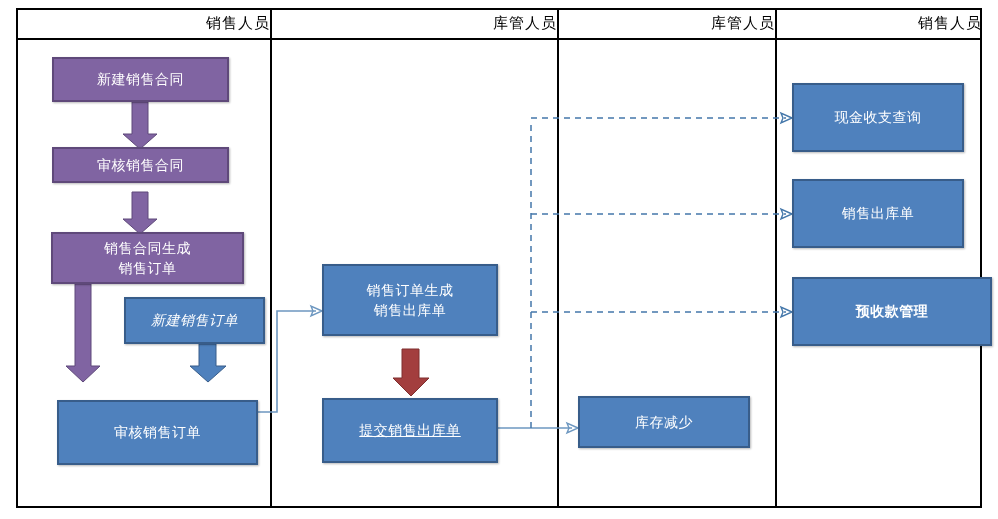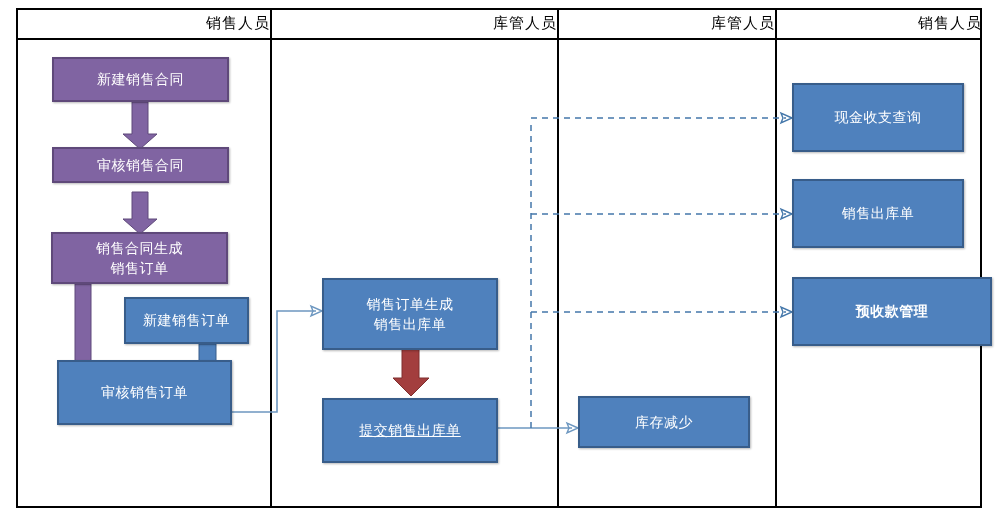--- a/index.html
+++ b/index.html
@@ -143,34 +143,34 @@
   </svg>
 
   <div class="node purple" style="left:52px;  top:57px;  width:177px; height:45px;">
     <span>新建销售合同</span>
   </div>
 
   <div class="node purple" style="left:52px;  top:147px; width:177px; height:36px;">
     <span>审核销售合同</span>
   </div>
 
-  <div class="node purple" style="left:51px;  top:232px; width:177px; height:52px;">
+  <div class="node purple" style="left:51px;  top:232px; width:193px; height:52px;">
     <span>销售合同生成
 销售订单</span>
   </div>
 
-  <div class="node blue" style="left:124px; top:297px; width:125px; height:47px;">
+  <div class="node blue" style="left:124px; top:297px; width:141px; height:47px;font-style:italic;">
     <span>新建销售订单</span>
   </div>
 
-  <div class="node blue" style="left:57px;  top:360px; width:175px; height:65px;">
+  <div class="node blue" style="left:57px;  top:400px; width:201px; height:65px;">
     <span>审核销售订单</span>
   </div>
 
-  <div class="node blue" style="left:322px; top:278px; width:176px; height:72px;">
+  <div class="node blue" style="left:322px; top:264px; width:176px; height:72px;">
     <span>销售订单生成
 销售出库单</span>
   </div>
 
   <div class="node blue" style="left:322px; top:398px; width:176px; height:65px;text-decoration:underline;">
     <span>提交销售出库单</span>
   </div>
 
   <div class="node blue" style="left:578px; top:396px; width:172px; height:52px;">
     <span>库存减少</span>

